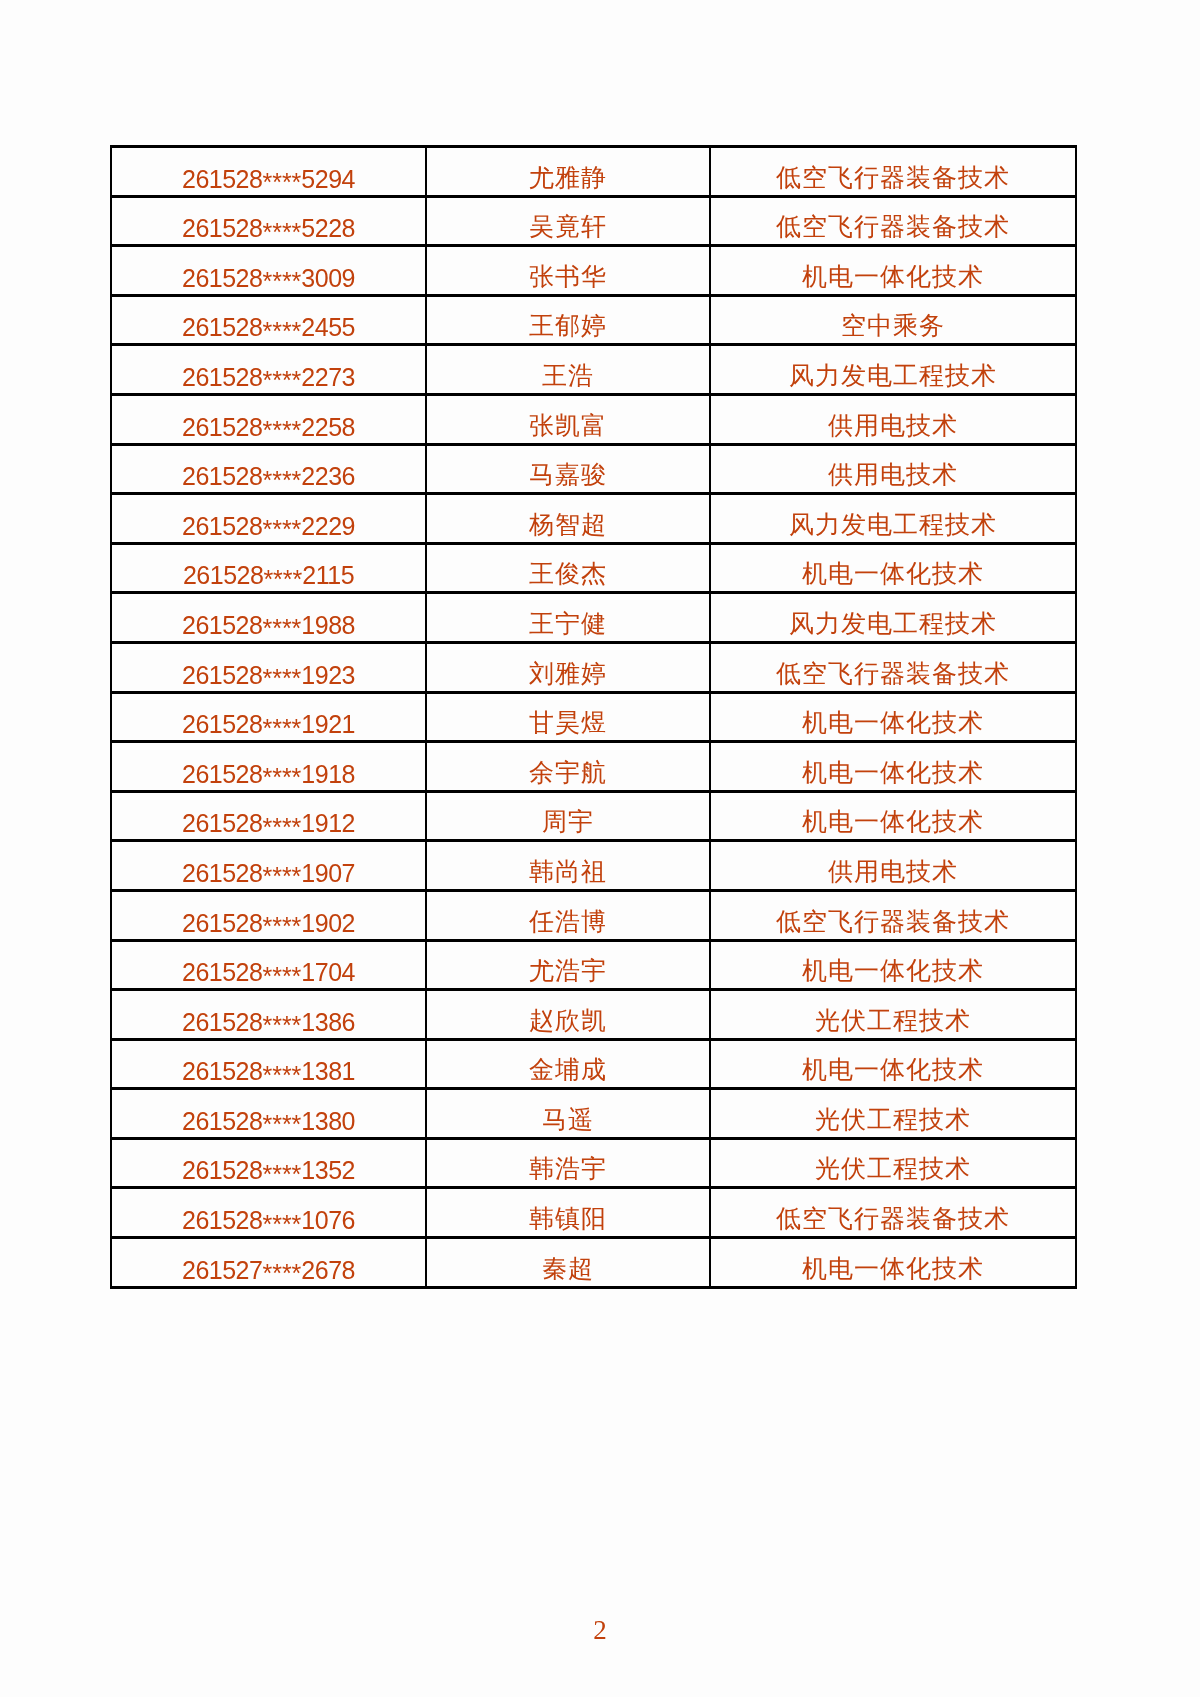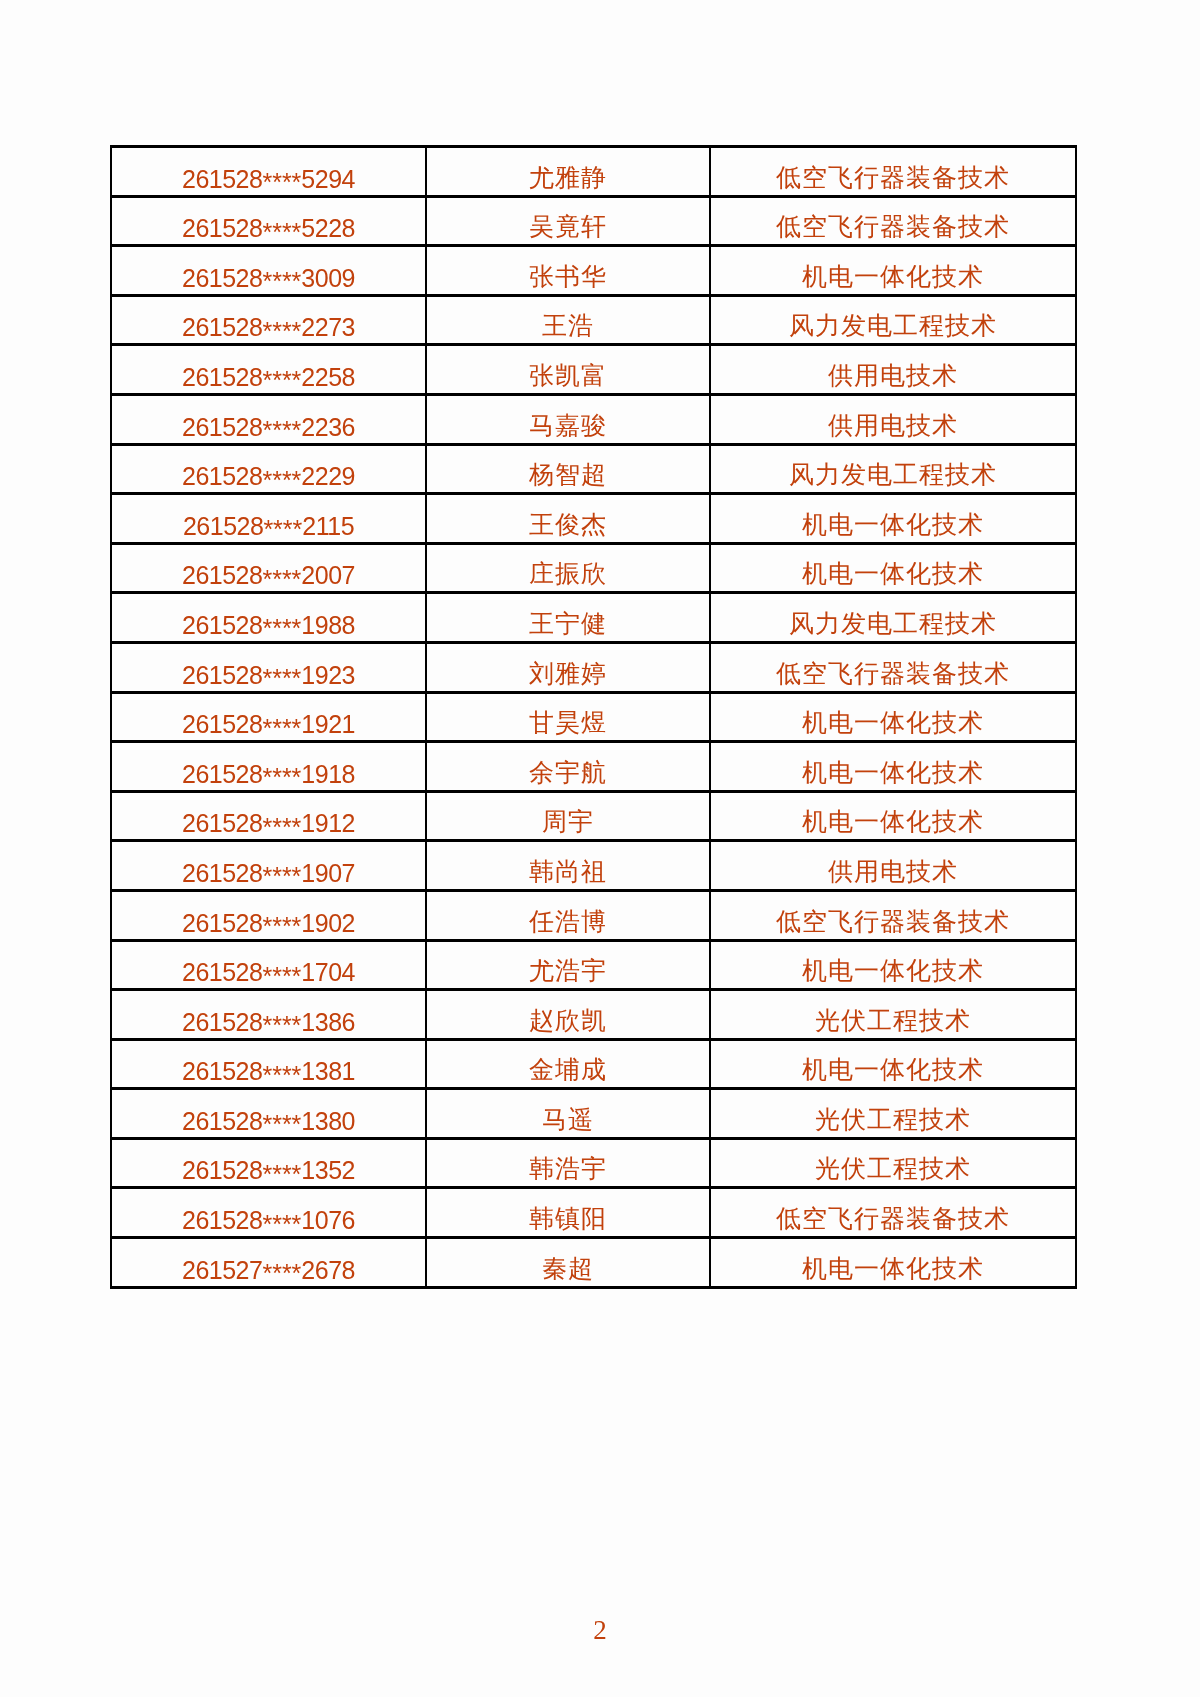--- a/index.html
+++ b/index.html
@@ -86,20 +86,25 @@
           <td class="id-cell">261528<span class="ast">****</span>5228</td>
           <td class="name-cell">吴竟轩</td>
           <td class="major-cell">低空飞行器装备技术</td>
         </tr>
         <tr>
           <td class="id-cell">261528<span class="ast">****</span>3009</td>
           <td class="name-cell">张书华</td>
           <td class="major-cell">机电一体化技术</td>
         </tr>
         <tr>
+          <td class="id-cell">261528<span class="ast">****</span>2455</td>
+          <td class="name-cell">王郁婷</td>
+          <td class="major-cell">空中乘务</td>
+        </tr>
+        <tr>
           <td class="id-cell">261528<span class="ast">****</span>2273</td>
           <td class="name-cell">王浩</td>
           <td class="major-cell">风力发电工程技术</td>
         </tr>
         <tr>
           <td class="id-cell">261528<span class="ast">****</span>2258</td>
           <td class="name-cell">张凯富</td>
           <td class="major-cell">供用电技术</td>
         </tr>
         <tr>
@@ -111,25 +116,20 @@
           <td class="id-cell">261528<span class="ast">****</span>2229</td>
           <td class="name-cell">杨智超</td>
           <td class="major-cell">风力发电工程技术</td>
         </tr>
         <tr>
           <td class="id-cell">261528<span class="ast">****</span>2115</td>
           <td class="name-cell">王俊杰</td>
           <td class="major-cell">机电一体化技术</td>
         </tr>
         <tr>
-          <td class="id-cell">261528<span class="ast">****</span>2007</td>
-          <td class="name-cell">庄振欣</td>
-          <td class="major-cell">机电一体化技术</td>
-        </tr>
-        <tr>
           <td class="id-cell">261528<span class="ast">****</span>1988</td>
           <td class="name-cell">王宁健</td>
           <td class="major-cell">风力发电工程技术</td>
         </tr>
         <tr>
           <td class="id-cell">261528<span class="ast">****</span>1923</td>
           <td class="name-cell">刘雅婷</td>
           <td class="major-cell">低空飞行器装备技术</td>
         </tr>
         <tr>

